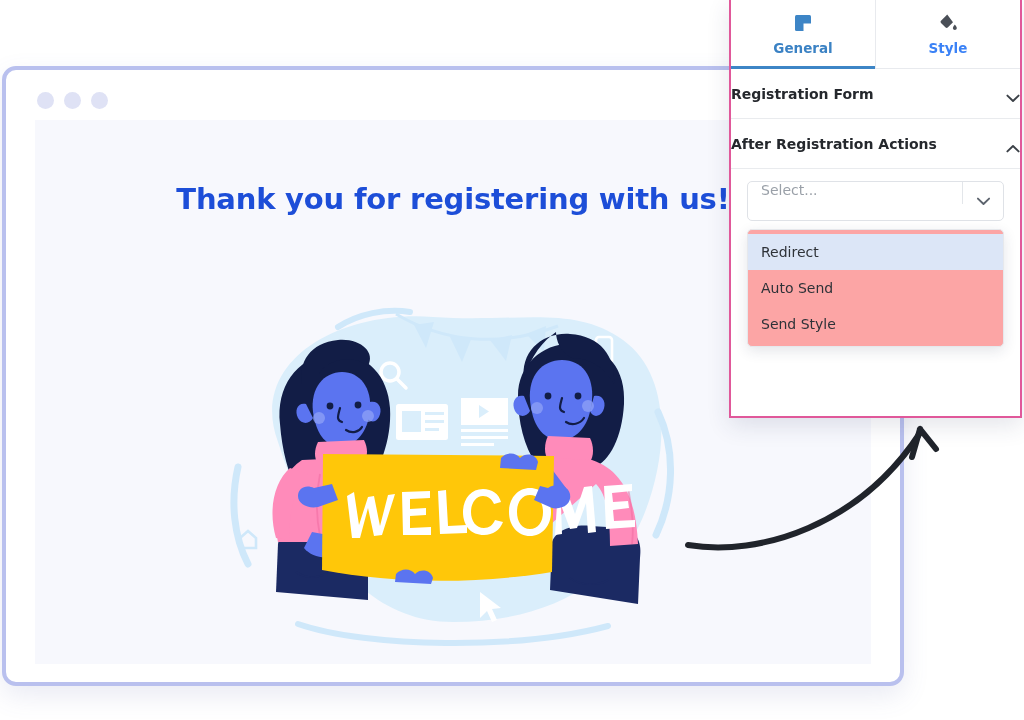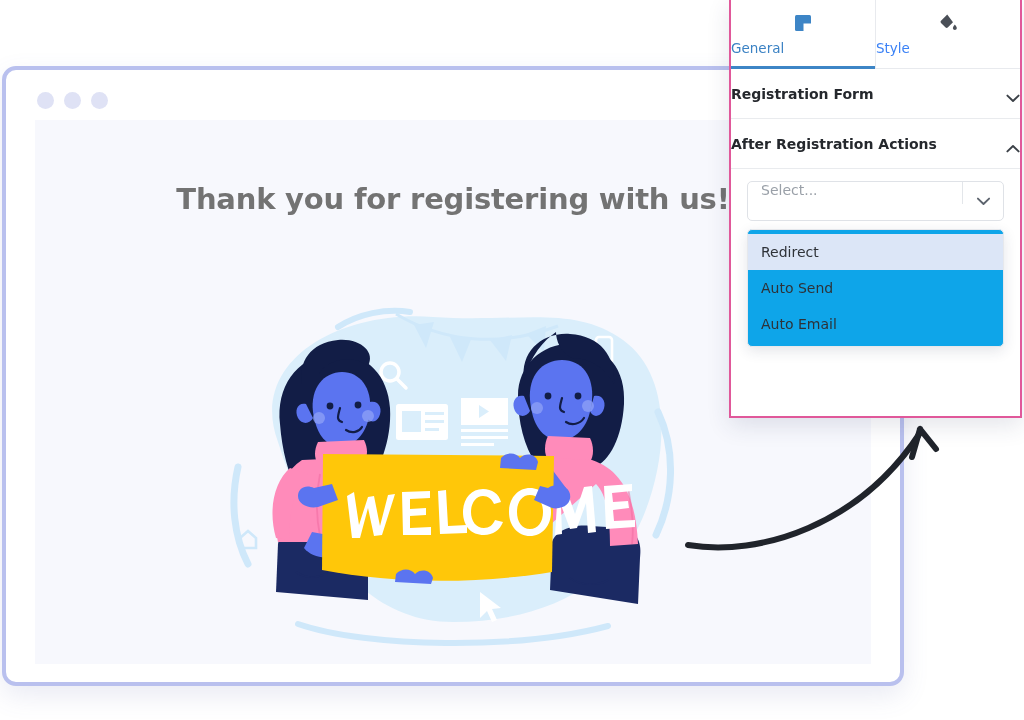--- a/index.html
+++ b/index.html
@@ -54,21 +54,21 @@
 
   .page-heading {
     position: absolute;
     left: 0;
     right: 0;
     top: 62px;
     text-align: center;
     font-size: 29px;
     font-weight: 700;
     letter-spacing: -0.2px;
-    color: #737373;
+    color: #1d4ed8;
     font-family: "DejaVu Sans", sans-serif;
   }
 
   
   .illustration {
     position: absolute;
     left: 50%;
     transform: translateX(-50%);
     top: 172px;
     width: 470px;
@@ -103,25 +103,27 @@
   .panel-tabs {
     display: flex;
     height: 68px;
     border-bottom: 1px solid #e8eaee;
     background: #ffffff;
   }
   .panel-tab {
     flex: 1;
     display: flex;
     flex-direction: column;
+    align-items: center;
     justify-content: center;
     gap: 6px;
     position: relative;
     cursor: pointer;
     box-sizing: border-box;
+    font-weight: bold;
   }
   .panel-tab .tab-label {
     font-size: 13.5px;
     color: #3b82f6;
     font-family: "DejaVu Sans", sans-serif;
   }
   .panel-tab.is-active {
     border-right: 1px solid #e8eaee;
   }
   .panel-tab.is-active .tab-label { color: #3b82c4; }
@@ -180,21 +182,21 @@
   }
   .select-arrow {
     width: 40px;
     display: flex;
     align-items: center;
     justify-content: center;
   }
 
   .dropdown-menu {
     margin-top: 8px;
-    background: #0ea5e9;
+    background: #fca5a5;
     border: 1px solid #e6e8ec;
     border-radius: 5px;
     box-shadow: 0 4px 14px rgba(30, 40, 70, 0.12);
     overflow: hidden;
     padding: 4px 0;
   }
   .dropdown-option {
     height: 36px;
     display: flex;
     align-items: center;
@@ -388,17 +390,17 @@
     </div>
 
     <div class="dropdown-menu">
       <div class="dropdown-option is-highlighted">
         <span>Redirect</span>
       </div>
       <div class="dropdown-option">
         <span>Auto Send</span>
       </div>
       <div class="dropdown-option">
-        <span>Auto Email</span>
+        <span>Send Style</span>
       </div>
     </div>
   </div>
 </div>
 
 </body></html>

